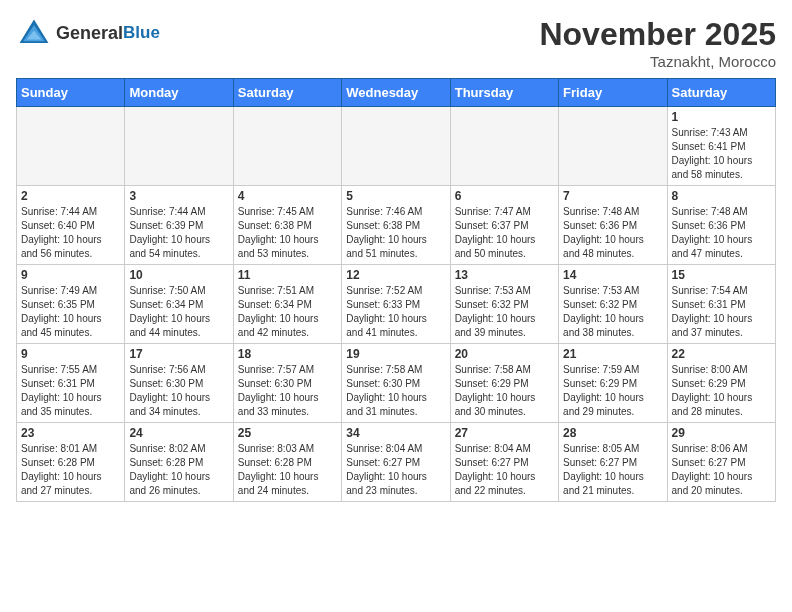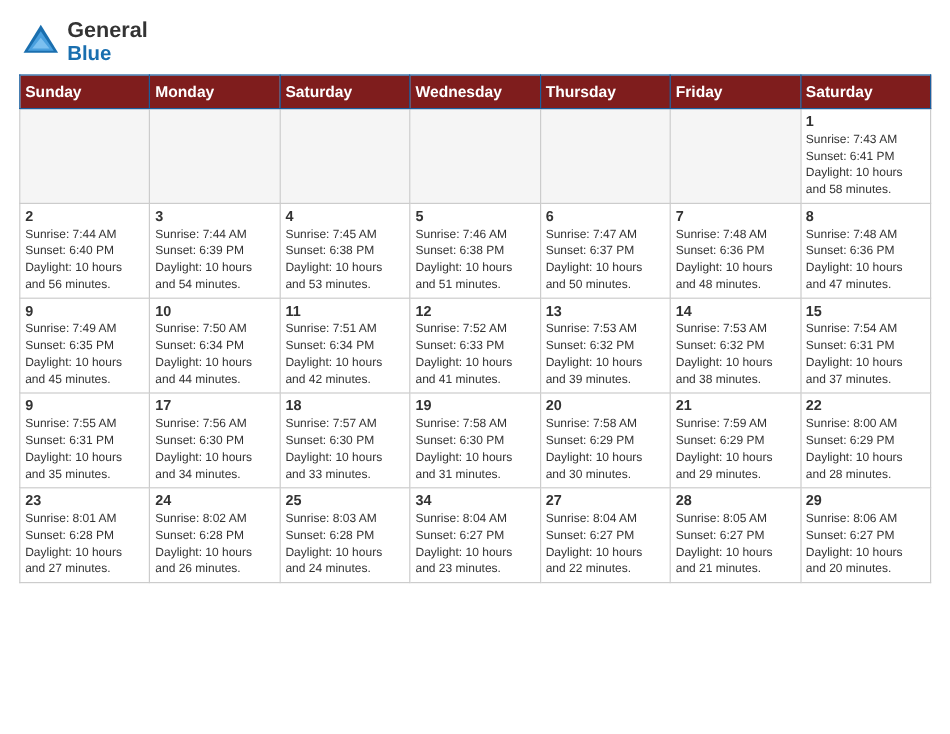--- a/index.html
+++ b/index.html
@@ -16,21 +16,21 @@
       align-items: flex-start;
       margin-bottom: 8px;
     }
     .logo {
       display: flex;
       align-items: center;
       gap: 4px;
     }
     .logo-text {
       display: flex;
-      flex-direction: column;
+      flex-direction: row;
       line-height: 1.1;
     }
     .logo-general {
       font-size: 18px;
       font-weight: bold;
       color: #333;
     }
     .logo-blue {
       font-size: 17px;
       font-weight: bold;
@@ -51,21 +51,21 @@
     .location {
       font-size: 15px;
       color: #555;
     }
     .calendar {
       width: 100%;
       border-collapse: collapse;
       border: 1px solid #ccc;
     }
     .calendar th {
-      background: #7f1d1d;
+      background: #3b82f6;
       color: #fff;
       font-size: 13px;
       font-weight: bold;
       padding: 6px 4px;
       text-align: left;
       border: 1px solid #1a5f9f;
     }
     .calendar td {
       border: 1px solid #ccc;
       vertical-align: top;
@@ -104,20 +104,22 @@
       <polygon points="20,4 36,30 4,30" fill="#1a6faf"></polygon>
       <polygon points="20,10 32,28 8,28" fill="#4aa0df"></polygon>
       <polygon points="20,16 28,26 12,26" fill="#7cc0f0"></polygon>
     </svg>
     <div class="logo-text">
       <span class="logo-general">General</span>
       <span class="logo-blue">Blue</span>
     </div>
   </div>
   <div class="title-block">
+    <div class="month-title">November 2025</div>
+    <div class="location">Taznakht, Morocco</div>
   </div>
 </div>
 
 <table class="calendar">
   <thead>
     <tr>
     <th>Sunday</th>
         <th>Monday</th>
         <th>Saturday</th>
         <th>Wednesday</th>

